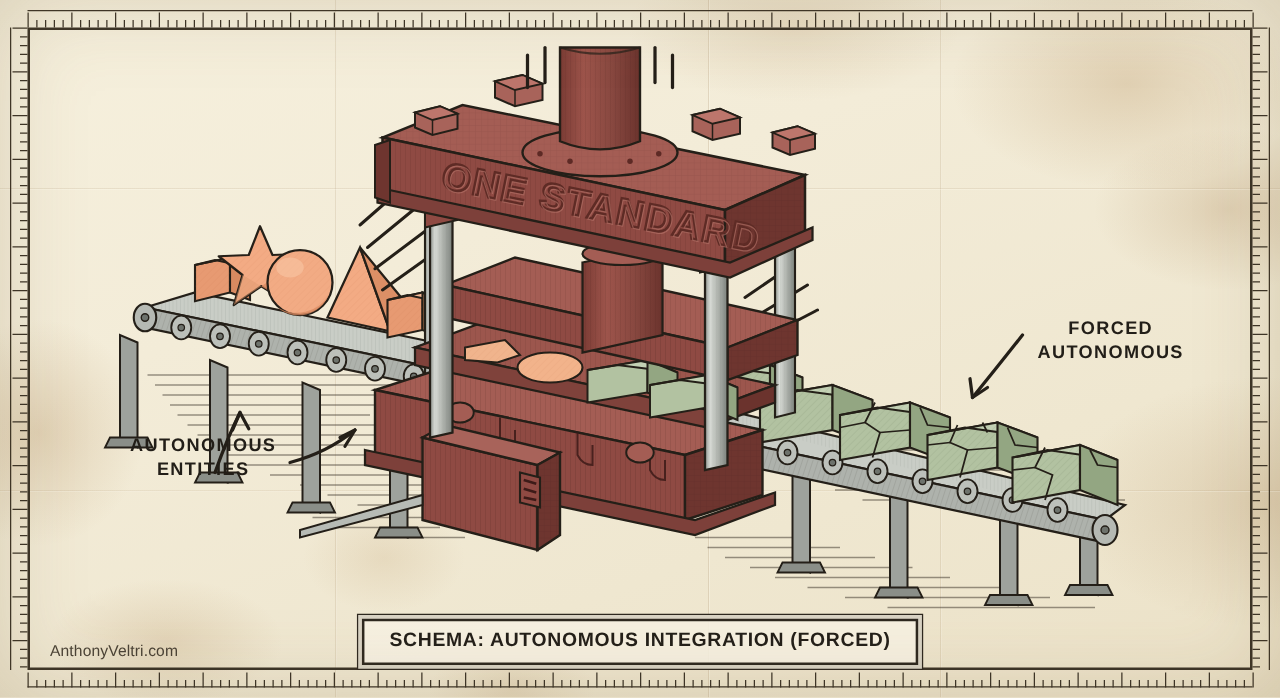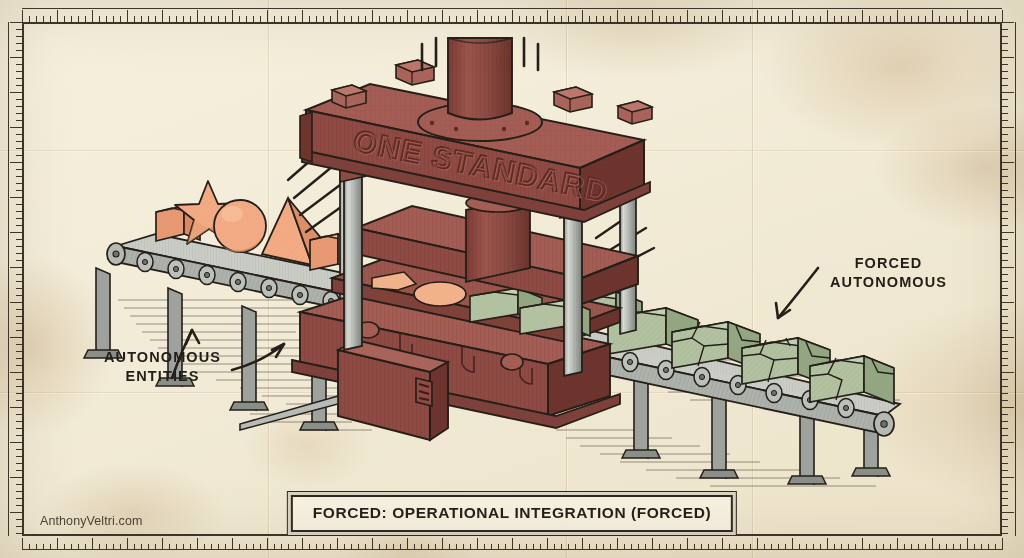--- a/index.html
+++ b/index.html
@@ -1010,18 +1010,18 @@
       <div class="rline" style="top: 469px; width: 6px;"></div>
       <div class="rline" style="top: 476px; width: 6px;"></div>
       <div class="rline" style="top: 483px; width: 6px;"></div>
       <div class="rline" style="top: 490px; width: 12px;"></div>
       <div class="rline" style="top: 497px; width: 6px;"></div>
       <div class="rline" style="top: 504px; width: 6px;"></div>
       <div class="rline" style="top: 511px; width: 6px;"></div>
     </div>
 
   <div class="titleplate">
-    <span>FORCED: OPERATIONAL INTEGRATION (FORCED)</span>
+    <span>SCHEMA: AUTONOMOUS INTEGRATION (FORCED)</span>
   </div>
   <div class="credit">AnthonyVeltri.com</div>
 
   <div class="vign"></div>
 </div>
 
 </body></html>

